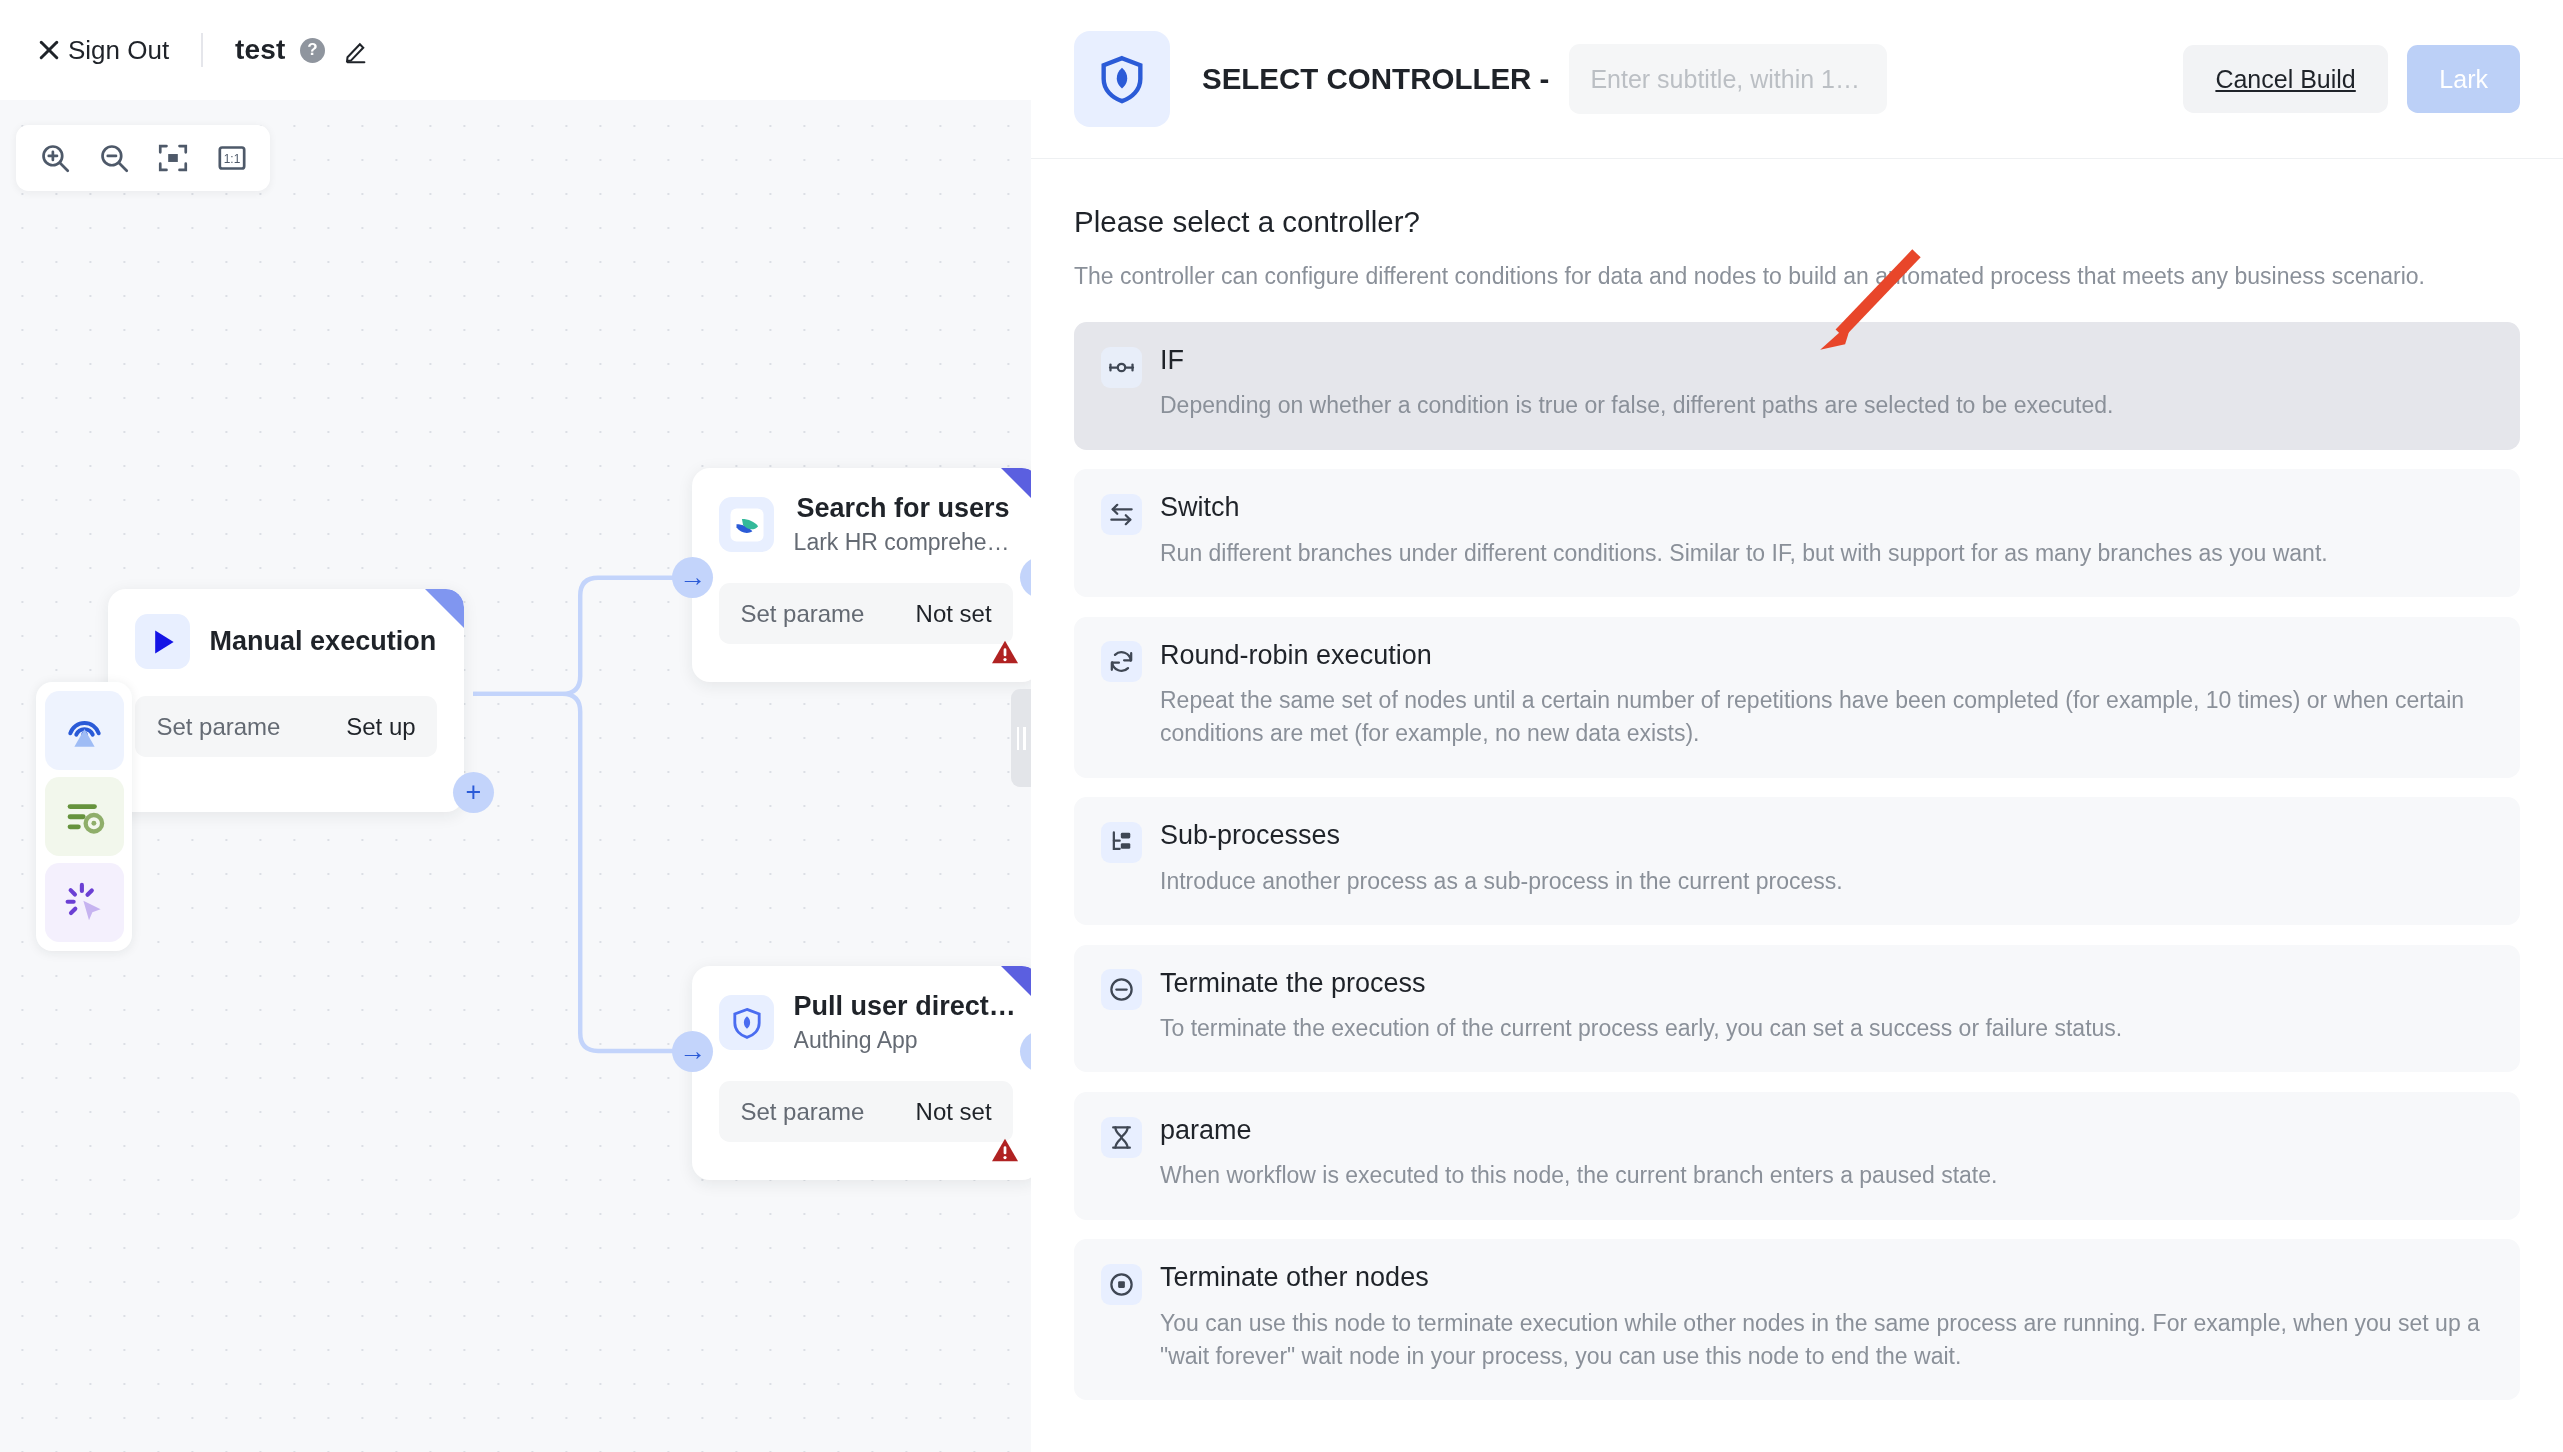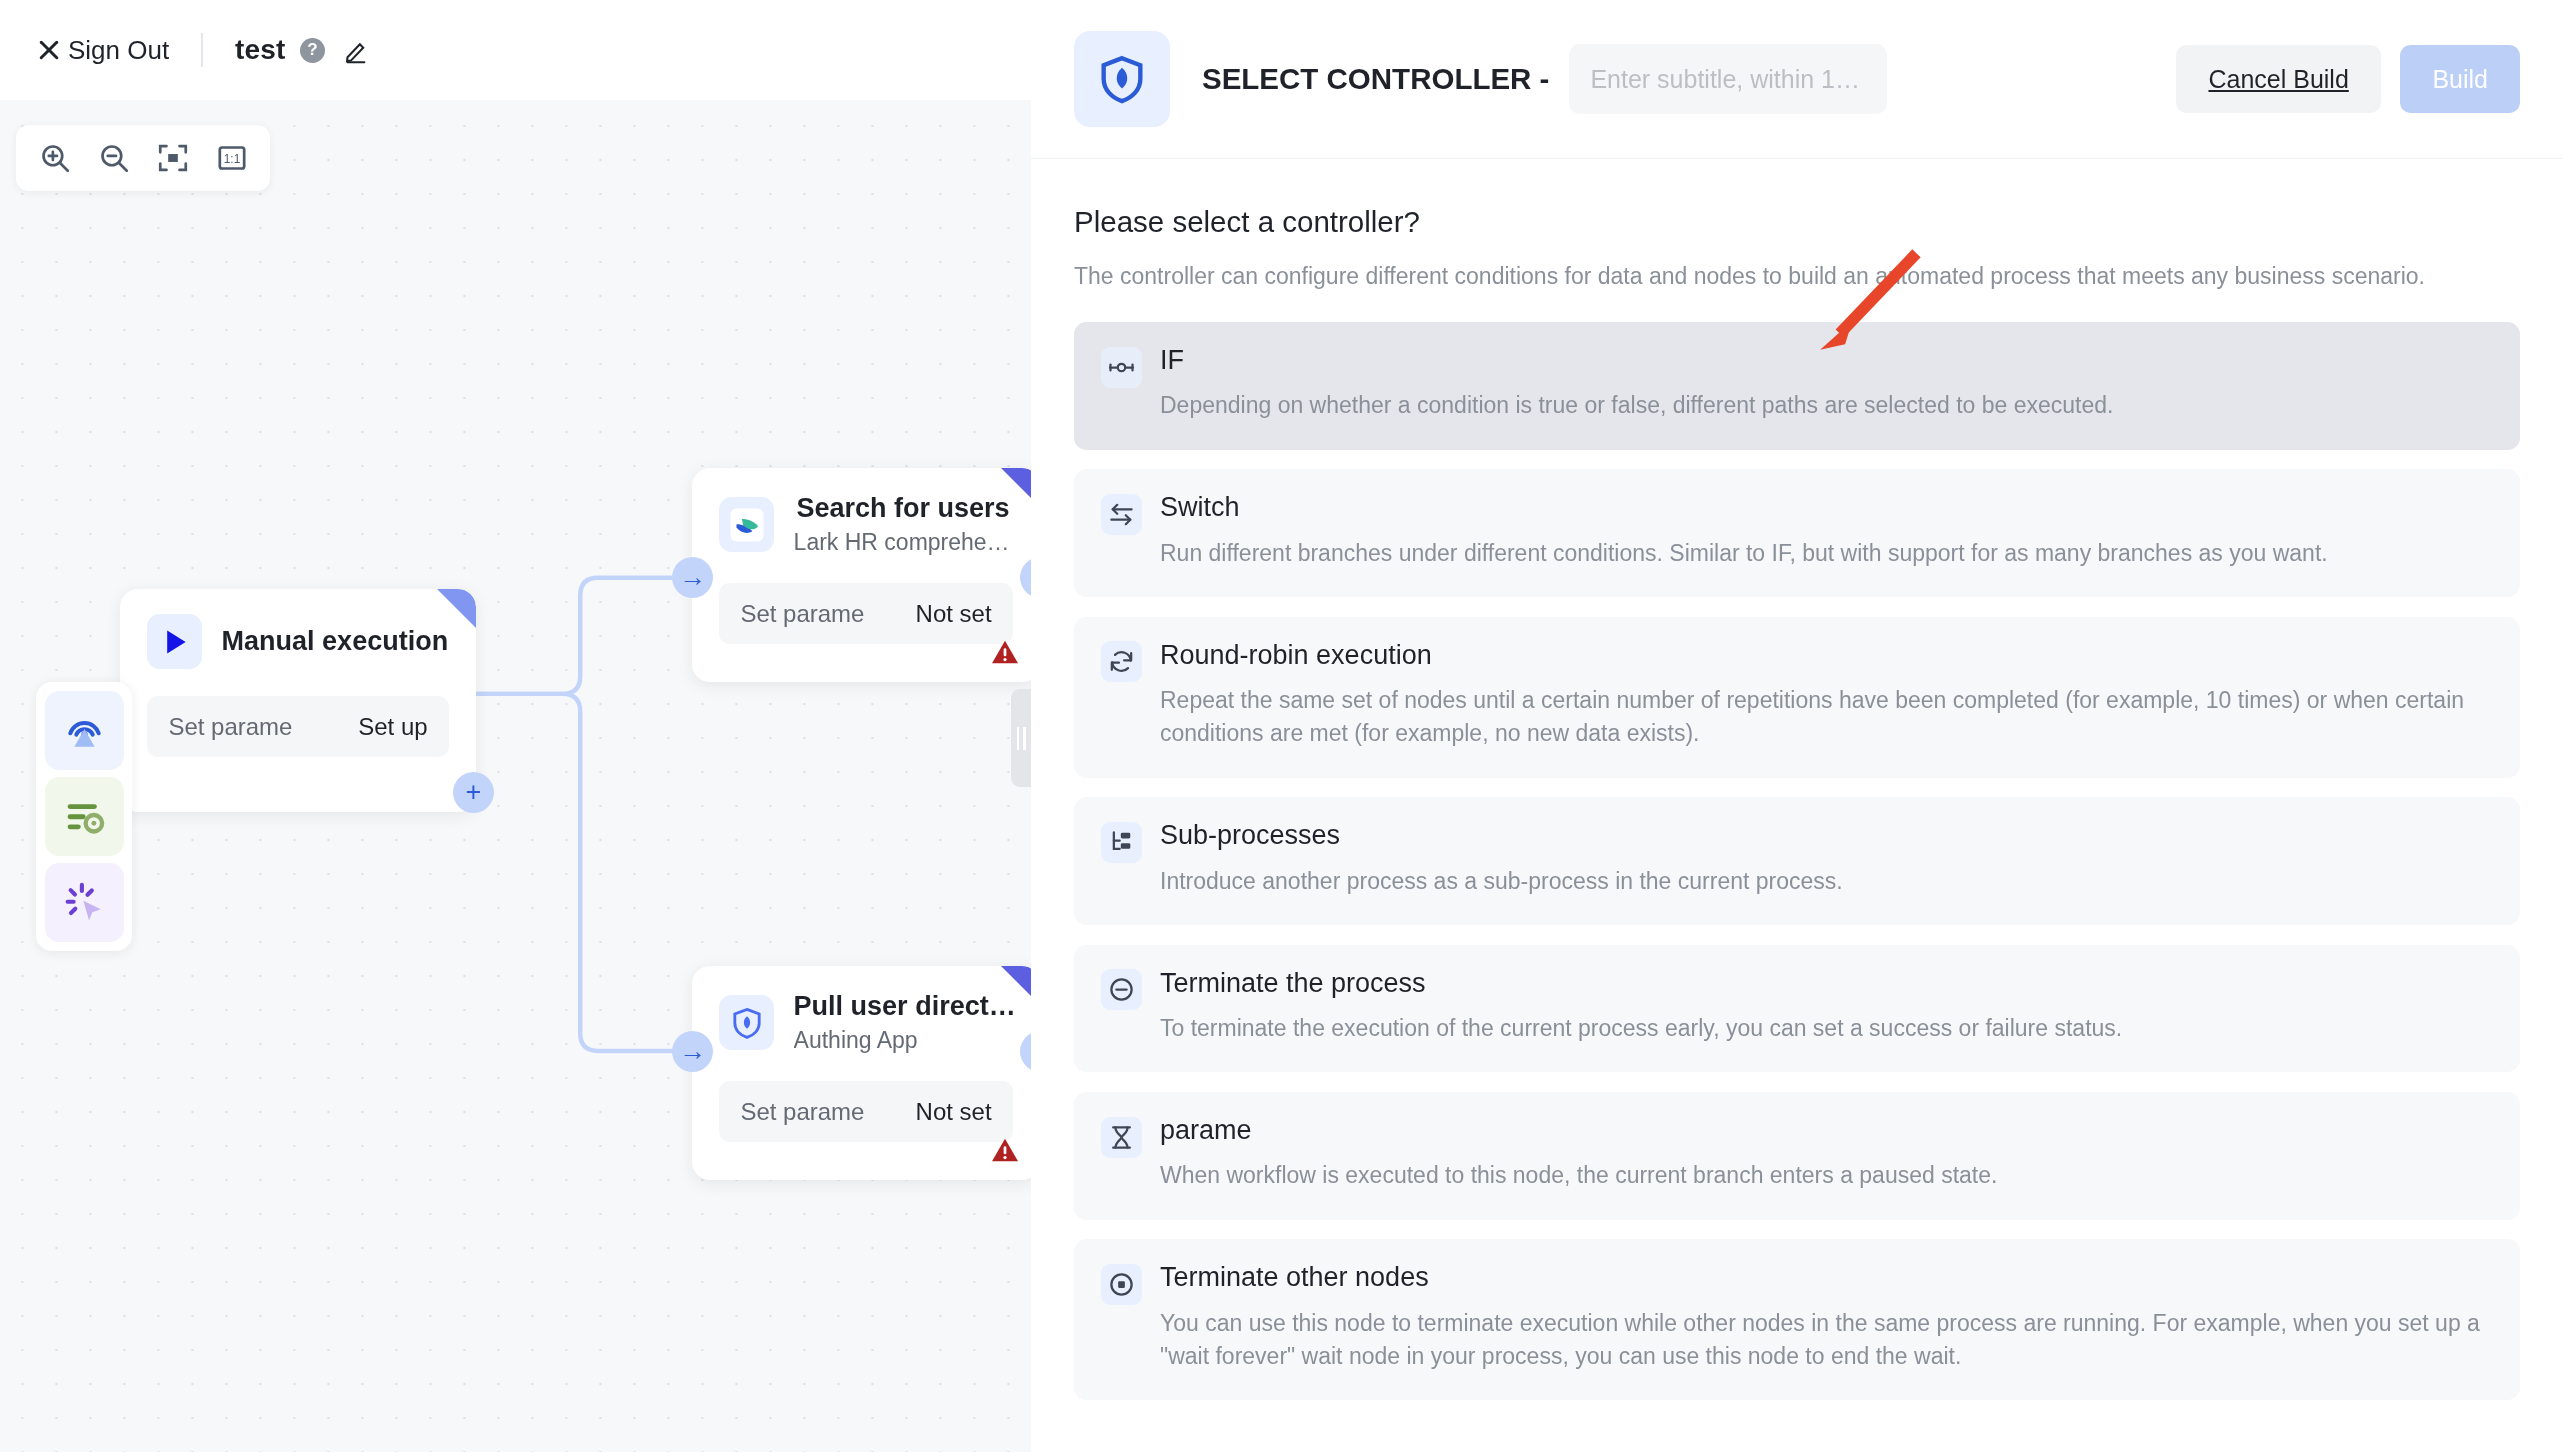--- a/index.html
+++ b/index.html
@@ -308,21 +308,21 @@
         <path d="M10.6 2.6 V5.8"></path>
           <path d="M4.6 5.4 L6.9 7.7"></path>
           <path d="M3 11.6 H6.2"></path>
         <path d="M4.8 17.6 L7.1 15.3"></path>
           <path d="M15.9 5.6 L13.6 7.9"></path>
         <path d="M11.4 11 L20.6 15.6 L16.2 17.2 L14.4 21.4 Z" fill="#c6b3f0" stroke="none"></path>
       </svg>
     </div>
   </div>
 
-  <div class="node" style="left:120px; top:489px; width:356px; height:223px;">
+  <div class="node" style="left:108px; top:489px; width:356px; height:223px;">
     <div class="node-corner"></div>
     <div class="node-head">
       <div class="node-ico">
         <svg width="34" height="34" viewBox="0 0 24 24">
             <path d="M6.5 3.8 L19.5 12 L6.5 20.2 Z" fill="#1414e6"></path>
           </svg>
       </div>
       <div class="node-texts">
         <div class="node-title">Manual execution</div>
       </div>
@@ -404,21 +404,21 @@
     <div class="panel-badge">
       <svg width="50" height="50" viewBox="0 0 24 24">
         <path d="M12 2 L20.8 5.4 V12 C20.8 17.2 16.8 21 12 22.6 C7.2 21 3.2 17.2 3.2 12 V5.4 Z" fill="none" stroke="#2b5bd7" stroke-width="2.1"></path>
         <path d="M12 6.6 C13.8 8.2 14.5 9.8 14.5 11.6 C14.5 13.8 13.3 15.4 12 16.5 C10.7 15.4 9.5 13.8 9.5 11.6 C9.5 9.8 10.2 8.2 12 6.6 Z" fill="#2b5bd7"></path>
       </svg>
     </div>
     <div class="panel-title">SELECT CONTROLLER -</div>
     <input class="subtitle-input" value="" placeholder="Enter subtitle, within 1…" style="">
     <div class="panel-actions">
       <button class="btn btn-ghost">Cancel Build</button>
-      <button class="btn btn-primary-disabled">Build</button>
+      <button class="btn btn-primary-disabled">Lark</button>
     </div>
   </div>
 
   <div class="panel-body">
     <div class="q-title">Please select a controller?</div>
     <div class="q-desc">The controller can configure different conditions for data and nodes to build an automated process that meets any business scenario.</div>
 
     <div class="ctrl-list">
 
       <div class="ctrl-item selected">

